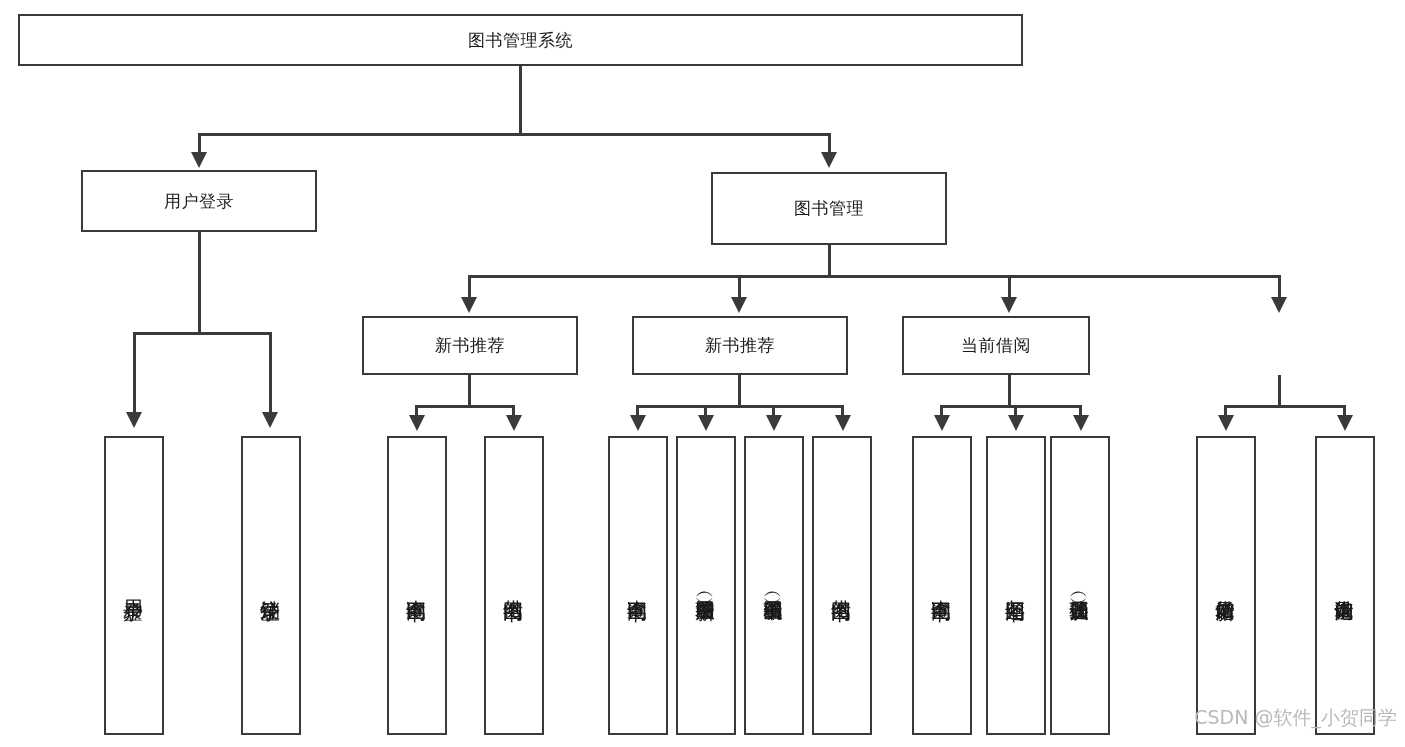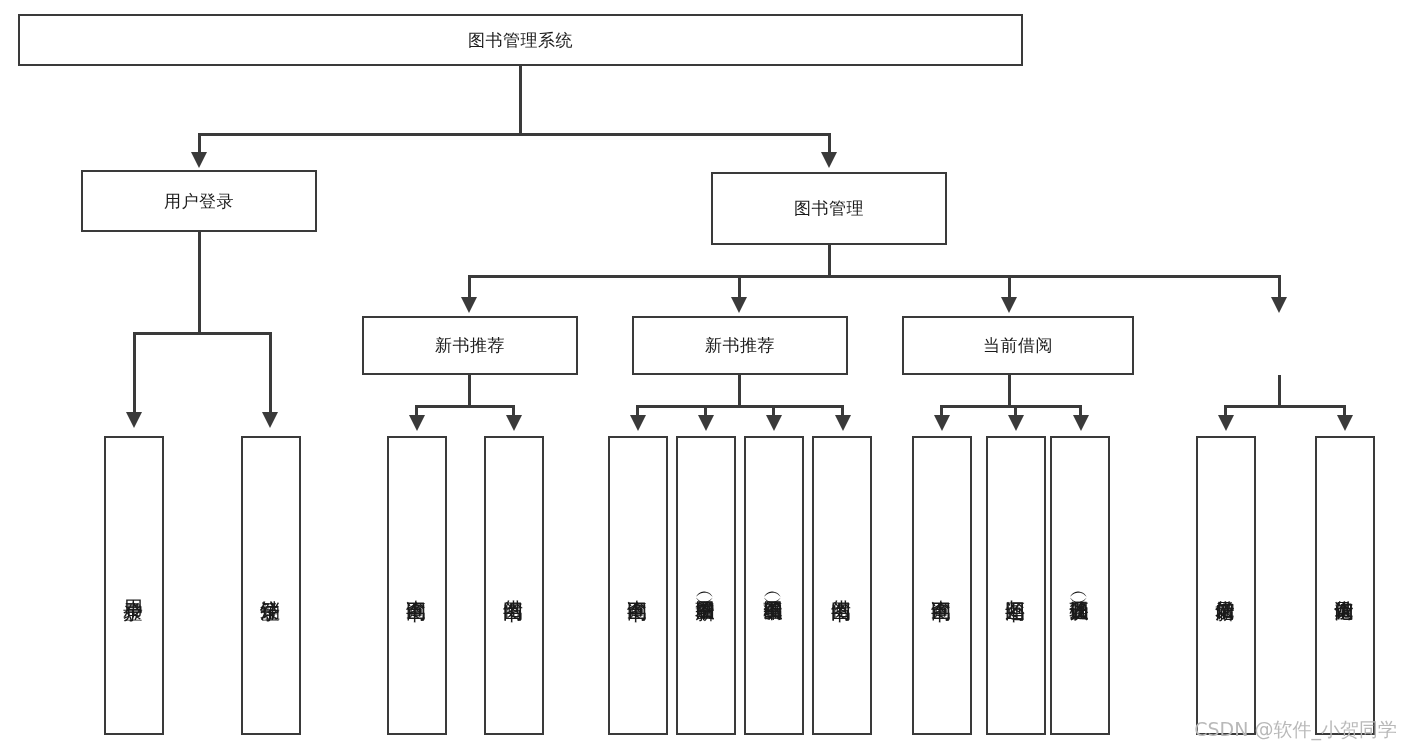--- a/index.html
+++ b/index.html
@@ -54,21 +54,21 @@
     position: absolute;
     width: 0;
     height: 0;
     border-left: 8px solid transparent;
     border-right: 8px solid transparent;
     border-top: 16px solid #3a3a3a;
   }
   #watermark {
     position: absolute;
     right: 8px;
-    bottom: 4px;
+    bottom: 16px;
     font-size: 19px;
     color: #b9b9b9;
     white-space: nowrap;
     pointer-events: none;
   }
 </style>
 </head>
 <body>
 
 <div id="canvas">
@@ -132,21 +132,21 @@
   <div class="connector v-line" style="left:1343px; top:405px; width:3px; height:14px;"></div>
   <div class="arrow" style="left:1337px; top:415px;"></div>
 
   <div class="node horiz" style="left:18px; top:14px; width:1005px; height:52px;">图书管理系统</div>
 
   <div class="node horiz" style="left:81px; top:170px; width:236px; height:62px;">用户登录</div>
   <div class="node horiz" style="left:711px; top:172px; width:236px; height:73px;">图书管理</div>
 
   <div class="node horiz" style="left:362px; top:316px; width:216px; height:59px;">新书推荐</div>
   <div class="node horiz" style="left:632px; top:316px; width:216px; height:59px;">新书推荐</div>
-  <div class="node horiz" style="left:902px; top:316px; width:232px; height:59px;">当前借阅</div>
+  <div class="node horiz" style="left:902px; top:316px; width:188px; height:59px;">当前借阅</div>
 
   <div class="node vert" style="left:104px; top:436px; width:60px; height:299px;">用户登录</div>
   <div class="node vert" style="left:241px; top:436px; width:60px; height:299px;">注销登录</div>
 
   <div class="node vert" style="left:387px; top:436px; width:60px; height:299px;">查询图书</div>
   <div class="node vert" style="left:484px; top:436px; width:60px; height:299px;">借阅图书</div>
 
   <div class="node vert" style="left:608px; top:436px; width:60px; height:299px;">查询图书</div>
   <div class="node vert tight" style="left:676px; top:436px; width:60px; height:299px;">新增图书（管理员）</div>
   <div class="node vert tight" style="left:744px; top:436px; width:60px; height:299px;">编辑图书（管理员）</div>

